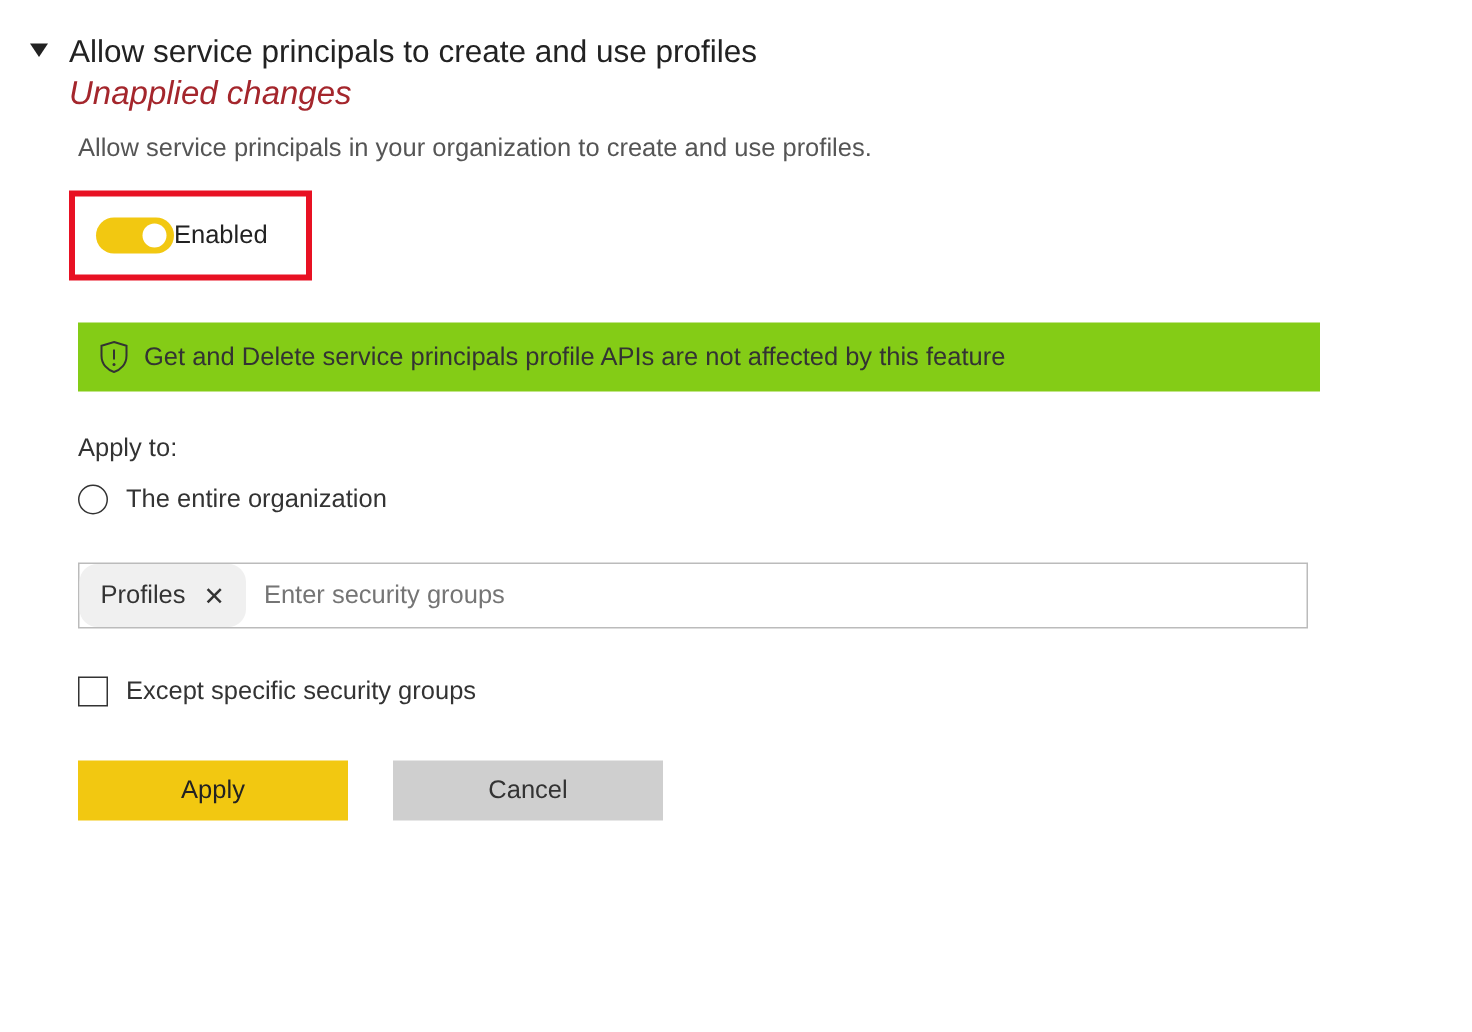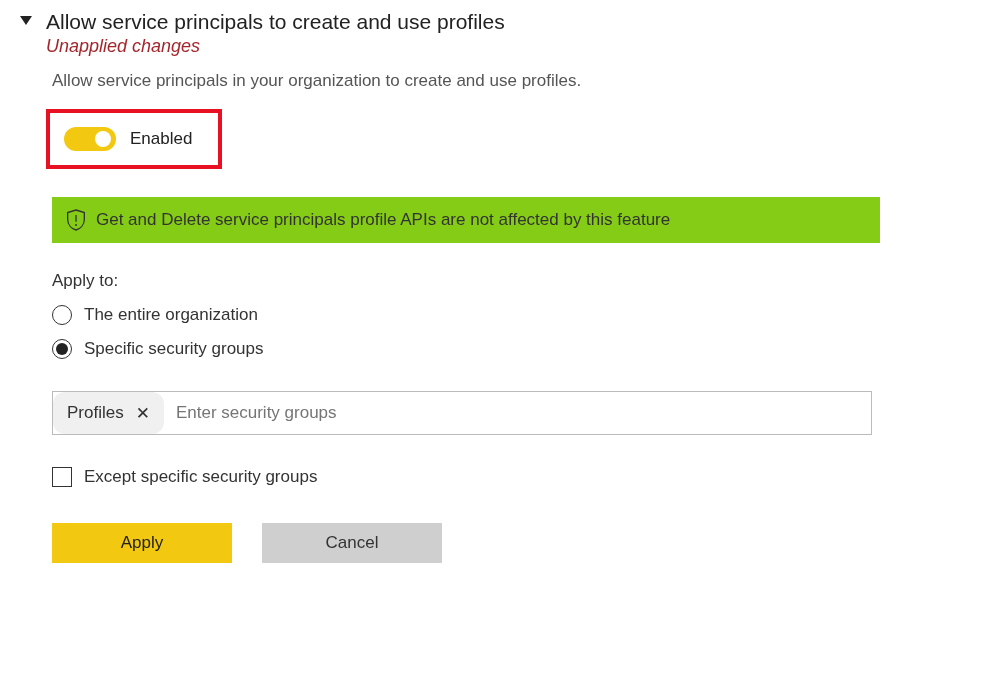--- a/index.html
+++ b/index.html
@@ -3,37 +3,36 @@
   <meta charset="utf-8">
   <style>
     * { box-sizing: border-box; margin: 0; padding: 0; }
     body {
       font-family: "Segoe UI", Arial, sans-serif;
       font-size: 16px;
       color: #333;
       background: #fff;
       padding: 10px 20px;
     }
-    .setting-row { display: flex; align-items: flex-start; gap: 14px; }
+    .setting-row { display: flex; align-items: flex-start; gap: 14px; margin-top: 13px; }
     .collapse-arrow {
       margin-top: 6px;
       width: 0; height: 0;
       border-left: 6px solid transparent;
       border-right: 6px solid transparent;
       border-top: 9px solid #222;
     }
     .title-block { flex: 1; }
     .setting-title { font-size: 21px; color: #222; font-weight: 400; }
-    .unapplied { color: #a4262c; font-size: 18px; font-style: italic; margin-top: 2px; }
+    .unapplied { color: #a4262c; font-size: 22px; font-style: italic; margin-top: 2px; }
     .description { color: #555; font-size: 17px; margin: 14px 0 0 32px; }
     .toggle-wrap {
       border: 4px solid #e81123;
       display: inline-flex;
       align-items: center;
-      gap: 14px;
       padding: 14px 26px 14px 14px;
       margin: 18px 0 0 26px;
     }
     .toggle {
       width: 52px; height: 24px;
       background: #f2c811;
       border-radius: 24px;
       position: relative;
     }
     .toggle-knob {
@@ -158,24 +157,20 @@
   </span>
   <span class="notice-text">Get and Delete service principals profile APIs are not affected by this feature</span>
 </div>
 
 <div class="apply-section">
   <div class="apply-label">Apply to:</div>
   <div class="radio-row">
     <div class="radio"></div>
     <span class="radio-label">The entire organization</span>
   </div>
-  <div class="radio-row">
-    <div class="radio selected"></div>
-    <span class="radio-label">Specific security groups</span>
-  </div>
 </div>
 
 <div class="tag-input">
   <div class="tag">
     <span>Profiles</span>
     <span class="tag-x">✕</span>
   </div>
   <input class="tag-placeholder" type="text" placeholder="Enter security groups" style="">
 </div>
 

